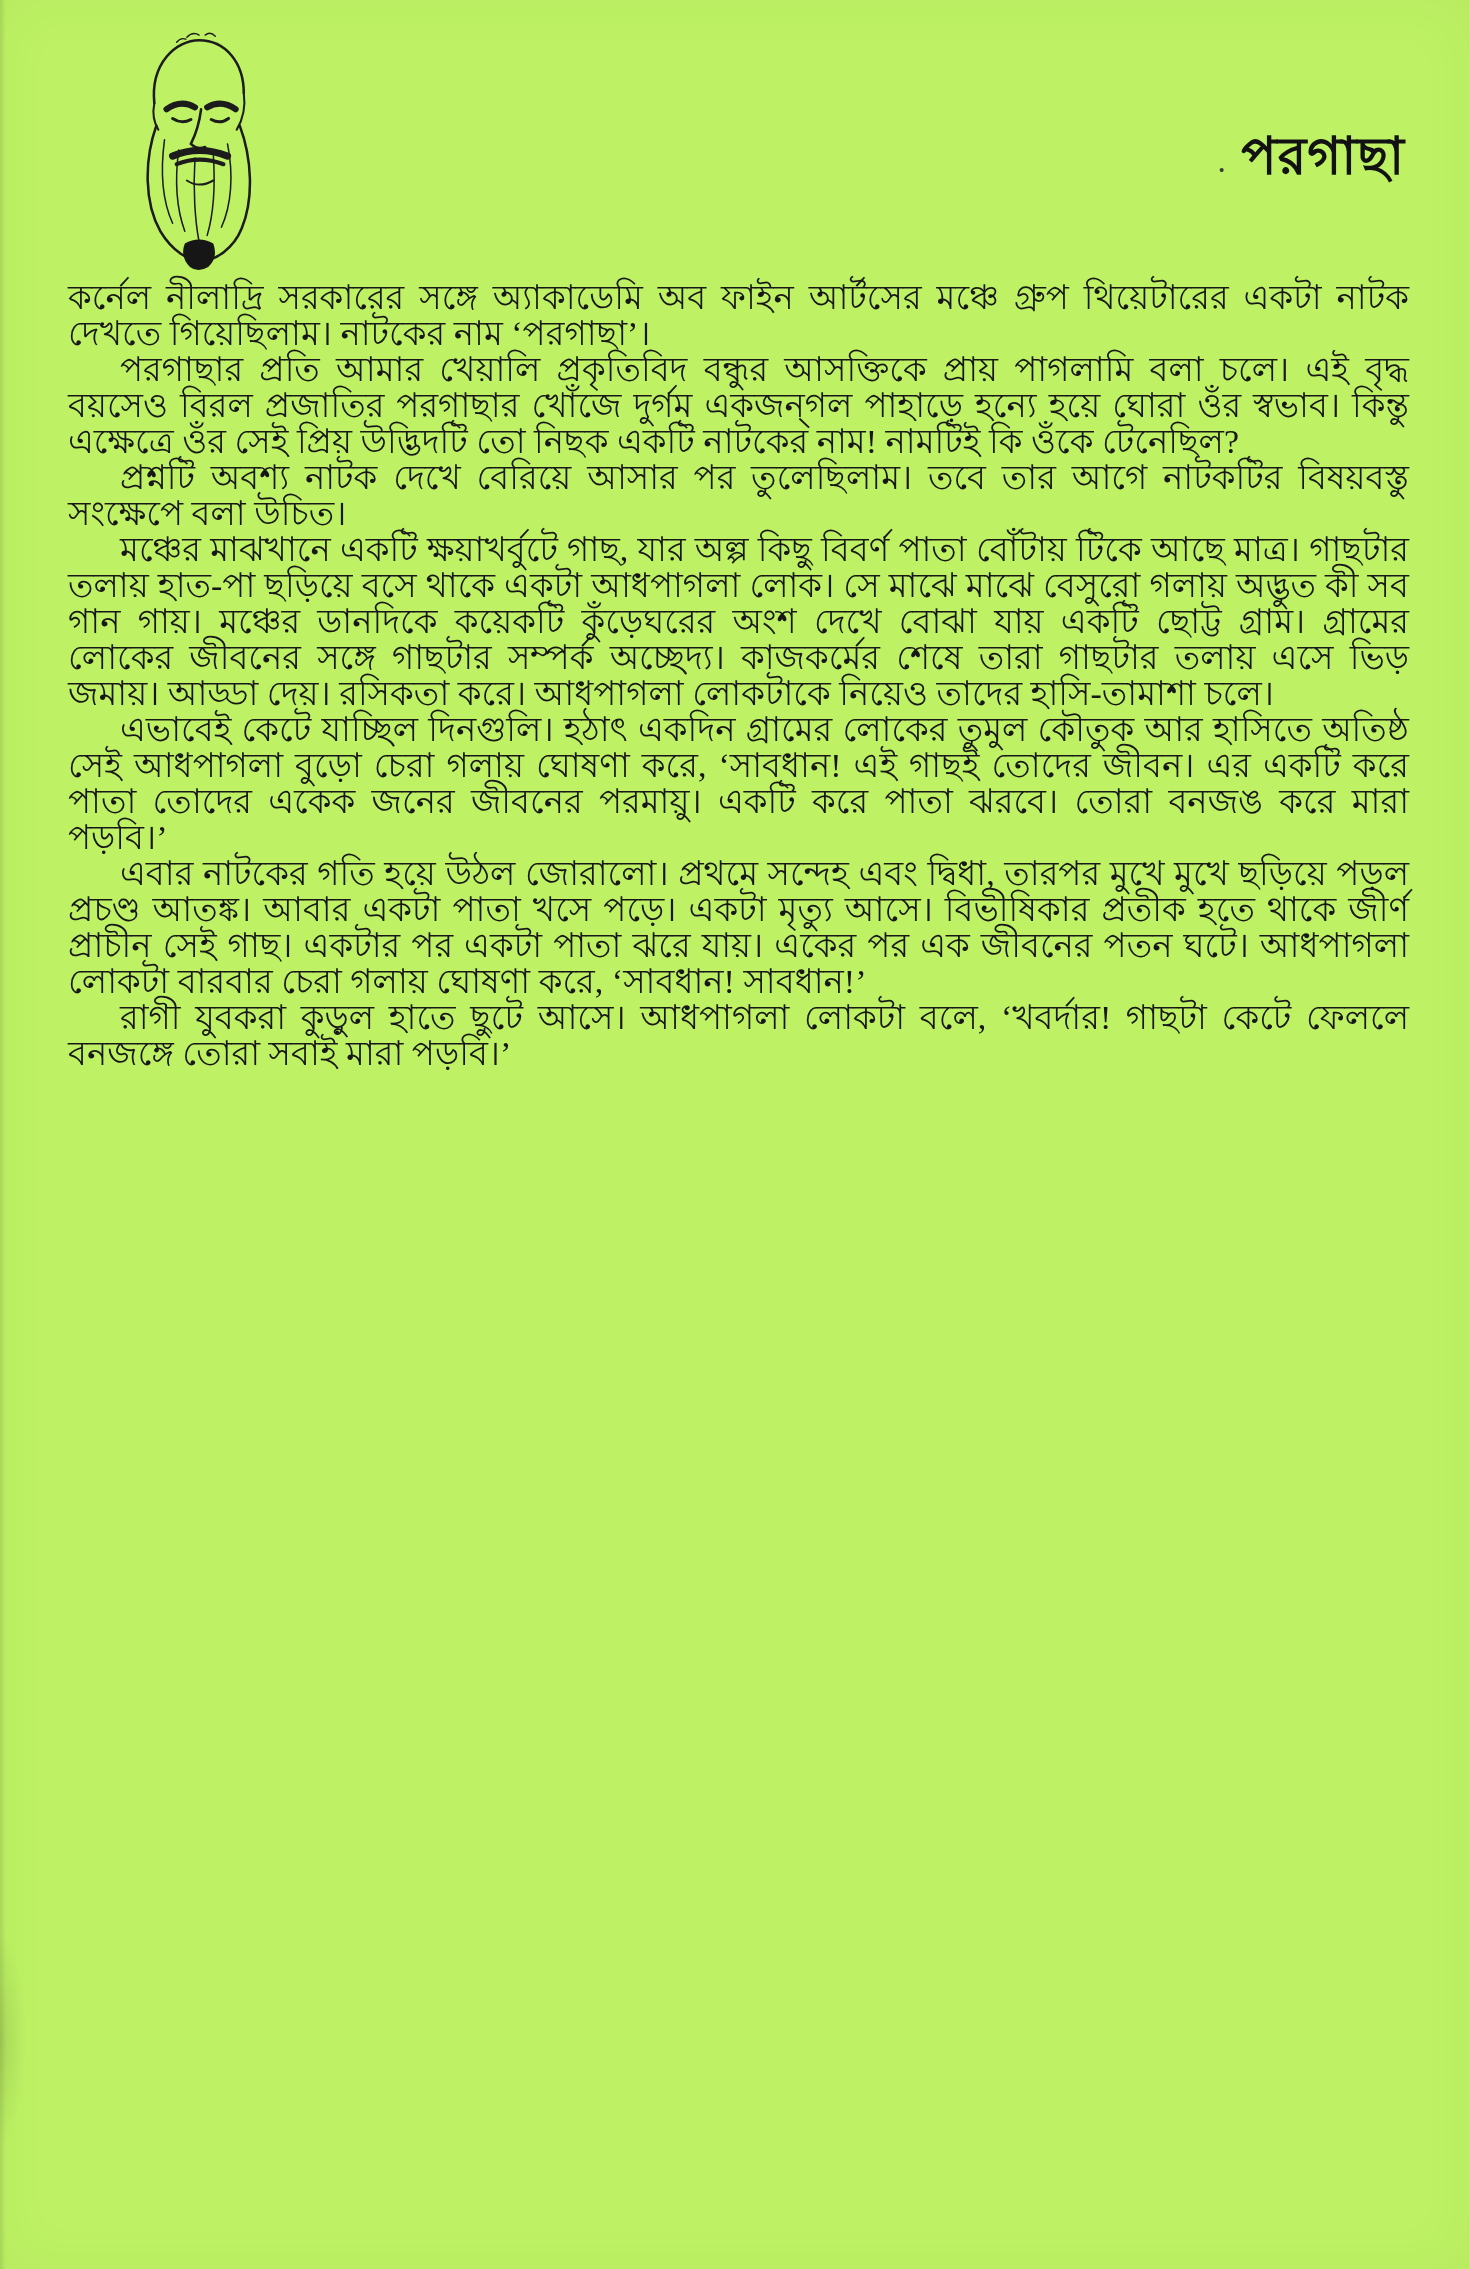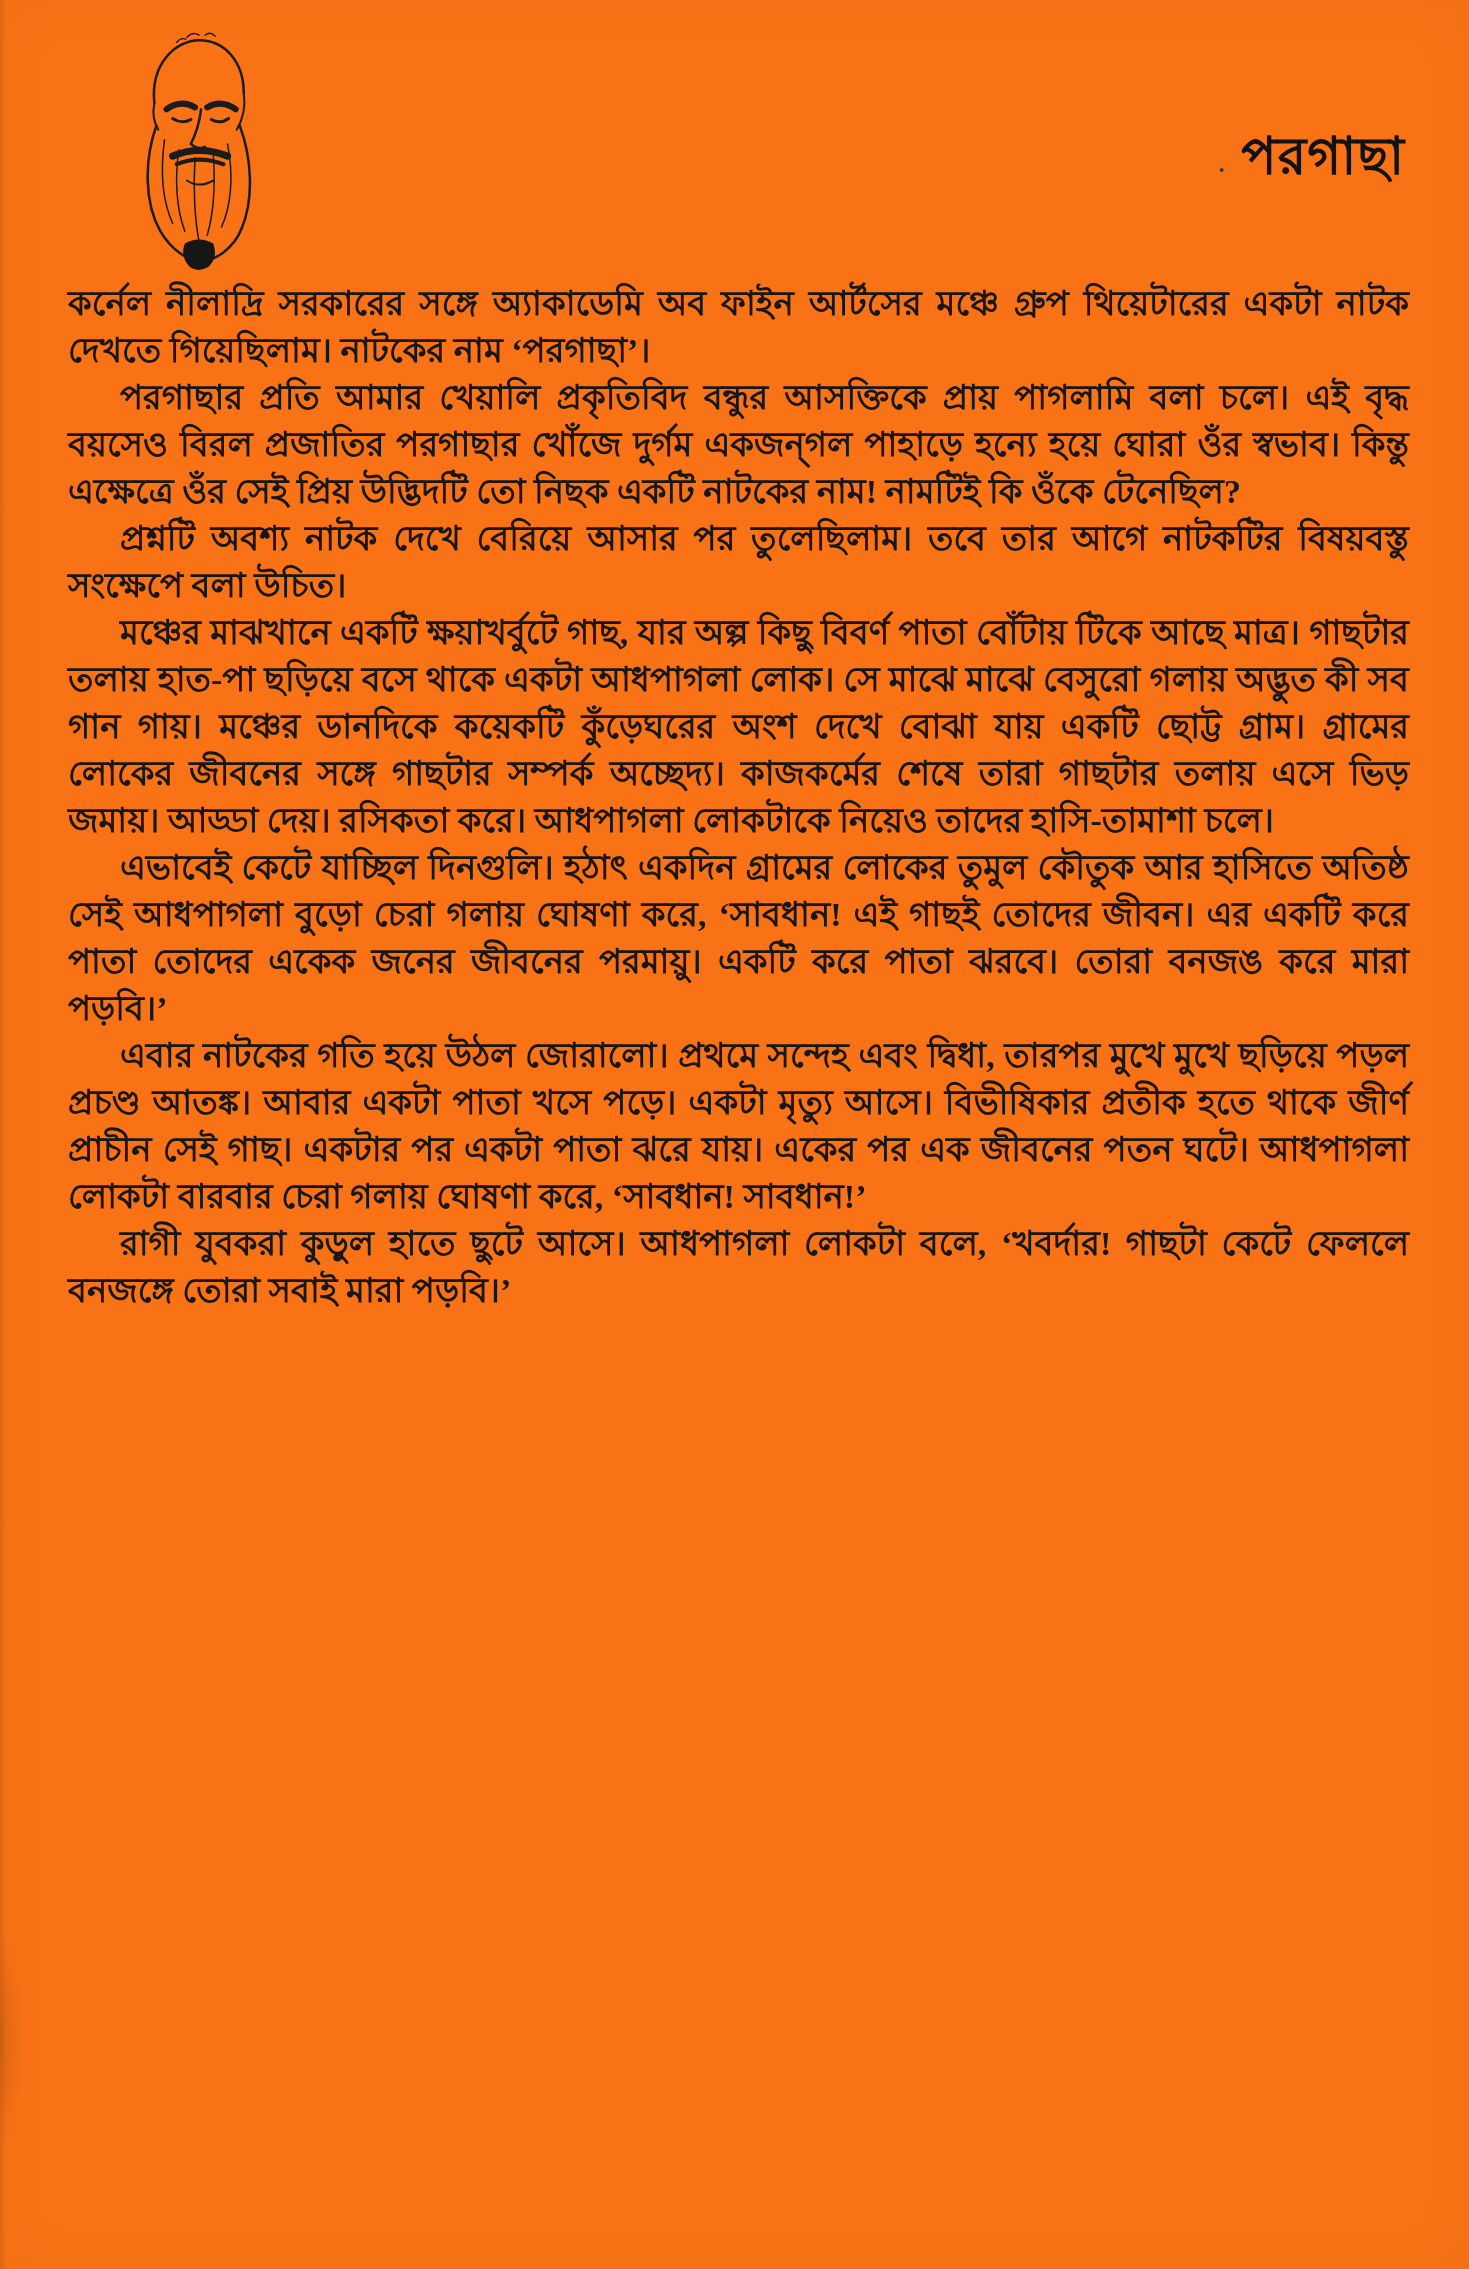--- a/index.html
+++ b/index.html
@@ -6,21 +6,21 @@
   body {
     width: 1469px;
     height: 2269px;
     background: #e9e8e4;
     font-family: "Liberation Serif", "DejaVu Serif", serif;
   }
   .page {
     position: relative;
     width: 1469px;
     height: 2269px;
-    background: #f97316;
+    background: #bef264;
     color: #171717;
     overflow: hidden;
     box-shadow: inset 0 0 60px rgba(0,0,0,0.04);
   }
   .scan-edge-left {
     position: absolute; left: 0; top: 0; bottom: 0; width: 6px;
     background: linear-gradient(to right, rgba(0,0,0,0.10), rgba(0,0,0,0));
   }
   .scan-smudge {
     position: absolute; left: 0; bottom: 120px; width: 26px; height: 220px;
@@ -53,24 +53,23 @@
     font-weight: 700;
     letter-spacing: 1px;
     color: #121212;
   }
   .body-text {
     position: absolute;
     top: 280px;
     left: 68px;
     right: 60px;
     font-size: 34px;
-    line-height: 47px;
+    line-height: 36px;
     text-align: justify;
     color: #171717;
-    font-weight: bold;
   }
   .body-text p {
     margin: 0;
     text-indent: 52px;
   }
   .body-text p:first-child {
     text-indent: 0;
   }
 </style>
 </head>

